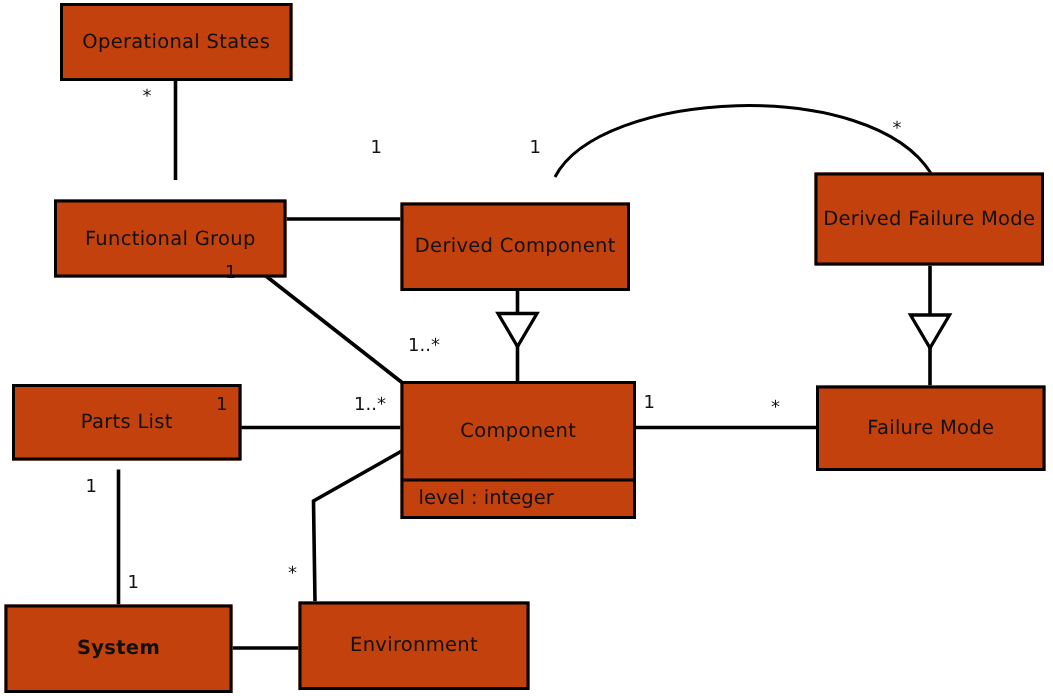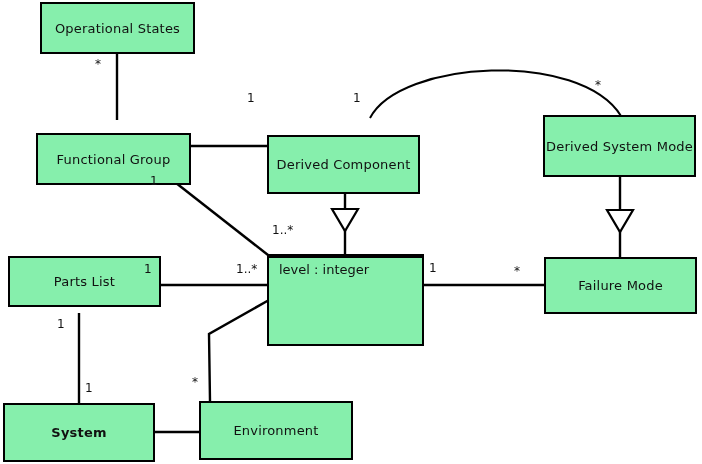--- a/index.html
+++ b/index.html
@@ -20,21 +20,21 @@
     position: absolute;
     left: 0;
     top: 0;
     width: 702px;
     height: 464px;
   }
   .uml-class {
     position: absolute;
     box-sizing: border-box;
     border: 2px solid #000000;
-    background: #86efac;
+    background: #c2410c;
     display: flex;
     flex-direction: column;
     z-index: 3;
   }
   .uml-name {
     flex: 1 1 auto;
     display: flex;
     align-items: center;
     justify-content: center;
     font-size: 13px;
@@ -84,26 +84,27 @@
       <div class="uml-class" style="left: 40px; top: 2px; width: 155px; height: 52px;">
         <div class="uml-name">Operational States</div>
       </div>
       <div class="uml-class" style="left: 36px; top: 120px; width: 155px; height: 52px; margin-top: 13px;">
         <div class="uml-name">Functional Group</div>
       </div>
       <div class="uml-class" style="left: 267px; top: 117px; width: 153px; height: 59px; margin-top: 18px;">
         <div class="uml-name">Derived Component</div>
       </div>
       <div class="uml-class" style="left: 543px; top: 115px; width: 153px; height: 62px;">
-        <div class="uml-name">Derived System Mode</div>
+        <div class="uml-name">Derived Failure Mode</div>
       </div>
       <div class="uml-class" style="left: 8px; top: 256px; width: 153px; height: 51px;">
         <div class="uml-name">Parts List</div>
       </div>
       <div class="uml-class" style="left: 267px; top: 254px; width: 157px; height: 92px;">
+        <div class="uml-name">Component</div>
         <div class="uml-attrs">level : integer</div>
       </div>
       <div class="uml-class" style="left: 544px; top: 257px; width: 153px; height: 57px;">
         <div class="uml-name">Failure Mode</div>
       </div>
       <div class="uml-class" style="left: 3px; top: 403px; width: 152px; height: 59px; font-weight: bold;">
         <div class="uml-name">System</div>
       </div>
       <div class="uml-class" style="left: 199px; top: 401px; width: 154px; height: 59px;">
         <div class="uml-name">Environment</div>

